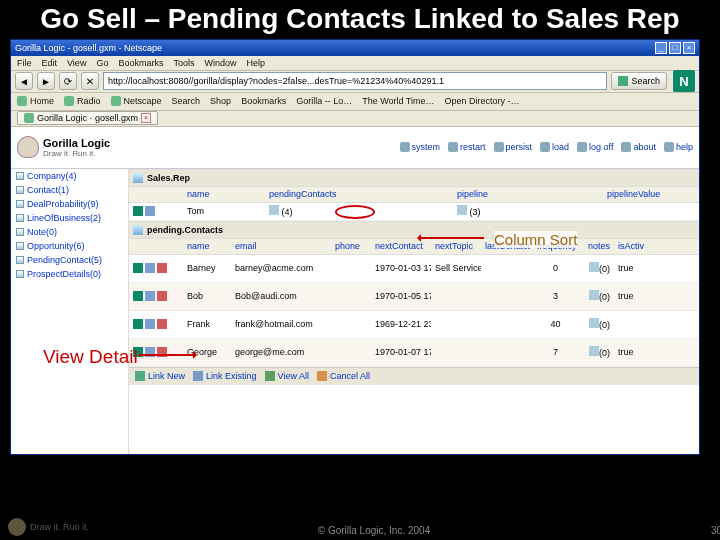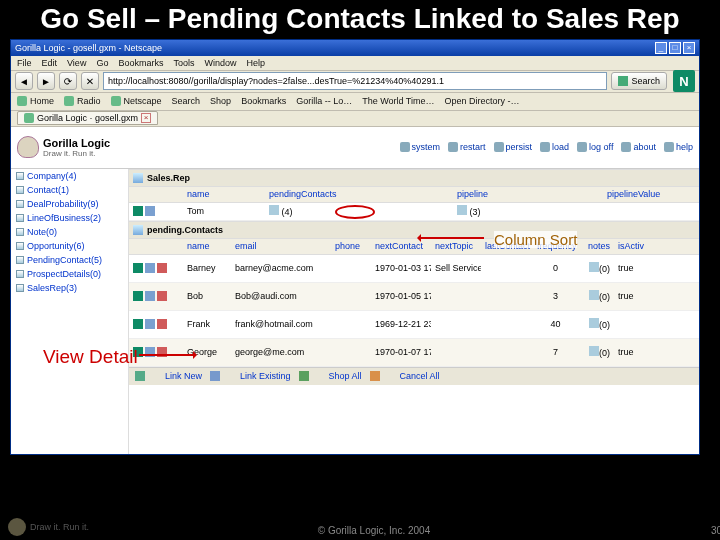--- a/index.html
+++ b/index.html
@@ -43,21 +43,21 @@
   .sq { width:8px; height:8px; border:1px solid #79a; background:linear-gradient(#fff,#acd); }
   .main { flex:1; position:relative; font-size:9px;}
   .sectionhdr { height:18px; background:#e9e6d8; display:flex; align-items:center; gap:4px; padding:0 4px; border-top:1px solid #ddd; border-bottom:1px solid #ddd;}
   .flag { width:10px; height:10px; background:linear-gradient(#cef,#7ad);}
   .colheaders { display:flex; height:16px; border-bottom:1px solid #ddd; background:#f2efe3;}
   .colheaders div { color:#0033cc; padding:2px 4px;}
   .datarow { display:flex; height:28px; align-items:center; border-bottom:1px solid #eee;}
   .datarow:nth-child(even){ background:#f8f6ee;}
   .cell { padding:0 4px; overflow:hidden; white-space:nowrap;}
   .toolsrow { height:18px; background:#e9e6d8; display:flex; align-items:center; gap:8px; padding:0 6px; border-top:1px solid #ccc;}
-  .toolsrow .tool { display:flex; align-items:center; gap:20px; color:#0033cc; font-size:9px;}
+  .toolsrow .tool { display:flex; align-items:center; gap:3px; color:#0033cc; font-size:9px;}
   .ico { width:10px; height:10px; display:inline-block;}
   .ico-flag { background:#0d8a65;}
   .ico-edit { background:#7aa0d0;}
   .ico-del { background:#d05a5a;}
   .ico-save { background:#5aa05f;}
   .ico-cancel { background:#d9904a;}
   
   .c-ctrl{width:54px; display:flex; gap:2px; align-items:center;}
   .c-name{width:48px;} .c-email{width:100px;} .c-phone{width:40px;} .c-nextcontact{width:60px;} .c-nexttopic{width:50px;}
   .c-lastcontact{width:52px;} .c-freq{width:45px; text-align:center;} .c-notes{width:36px; text-align:right;} .c-active{width:36px;}
@@ -226,24 +226,20 @@
             <span class="sq"></span>
             <span>Opportunity(6)</span>
           </div>
         <div class="sideitem">
             <span class="sq"></span>
             <span>PendingContact(5)</span>
           </div>
         <div class="sideitem">
             <span class="sq"></span>
             <span>ProspectDetails(0)</span>
-          </div>
-        <div class="sideitem">
-            <span class="sq"></span>
-            <span>SalesRep(3)</span>
           </div>
       </div>
 
       <div class="main">
 
         <div class="sectionhdr">
           <span class="flag"></span>
           <b>Sales.Rep</b>
         </div>
         <div class="colheaders">
@@ -354,21 +350,21 @@
           <span class="tool">
               <span class="ico" style="background:#5a8;"></span>
               <span>Link New</span>
             </span>
           <span class="tool">
               <span class="ico" style="background:#79c;"></span>
               <span>Link Existing</span>
             </span>
           <span class="tool">
               <span class="ico ico-save"></span>
-              <span>Shop All</span>
+              <span>View All</span>
             </span>
           <span class="tool">
               <span class="ico ico-cancel"></span>
               <span>Cancel All</span>
             </span>
         </div>
 
         <div class="annot-colsort">Column Sort</div>
         <div class="annot-arrow1"></div>
       </div>

